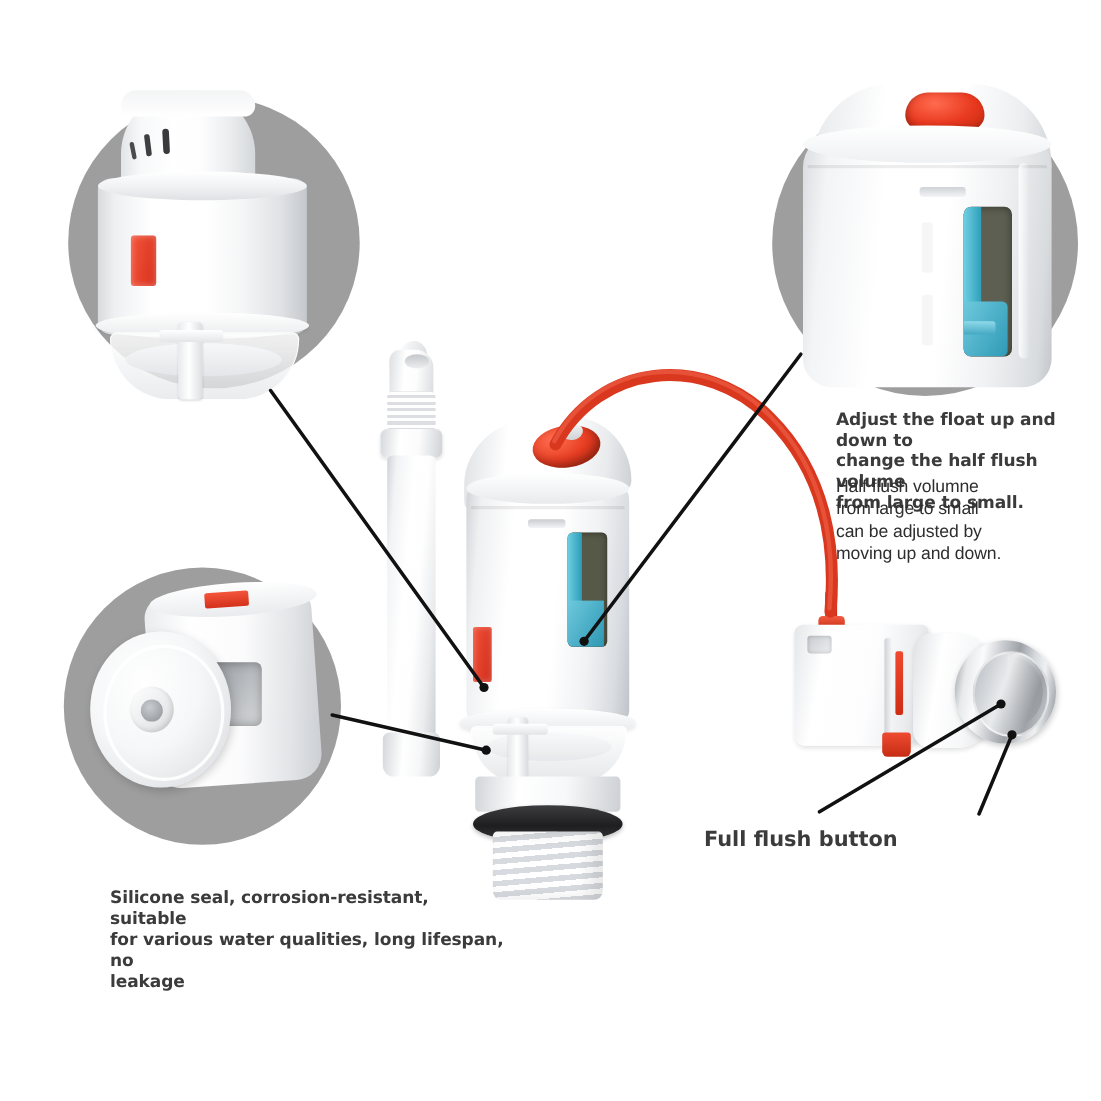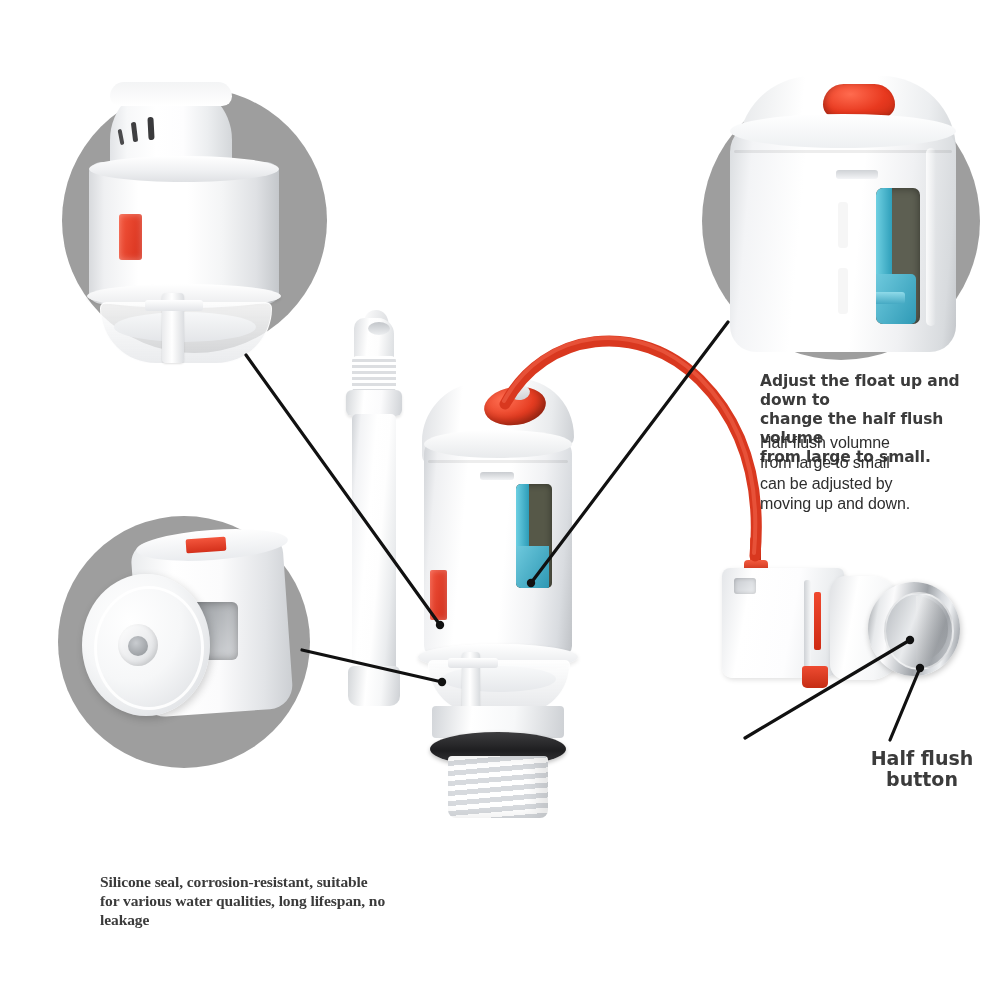--- a/index.html
+++ b/index.html
@@ -307,21 +307,20 @@
 
   <div class="callout" style="left:760px;top:372px;width:245px;">Adjust the float up and down to
 change the half flush volume
 from large to small.</div>
 
   <div class="callout light" style="left:760px;top:433px;width:230px;">Half flush volumne
 from large to small
 can be adjusted by
 moving up and down.</div>
 
-  <div class="callout" style="left:100px;top:872px;width:360px;font-family:Liberation Serif, serif;">Silicone seal, corrosion-resistant, suitable
+  <div class="callout" style="left:100px;top:807px;width:360px;">Silicone seal, corrosion-resistant, suitable
 for various water qualities, long lifespan, no
 leakage</div>
 
-
-  <div class="btn-label" style="left:852px;top:748px;width:140px;text-align:center;">Half flush
-button</div>
+  <div class="btn-label" style="left:640px;top:753px;width:230px;text-align:left;">Full flush button</div>
+
 
 </div>
 
 </body></html>

